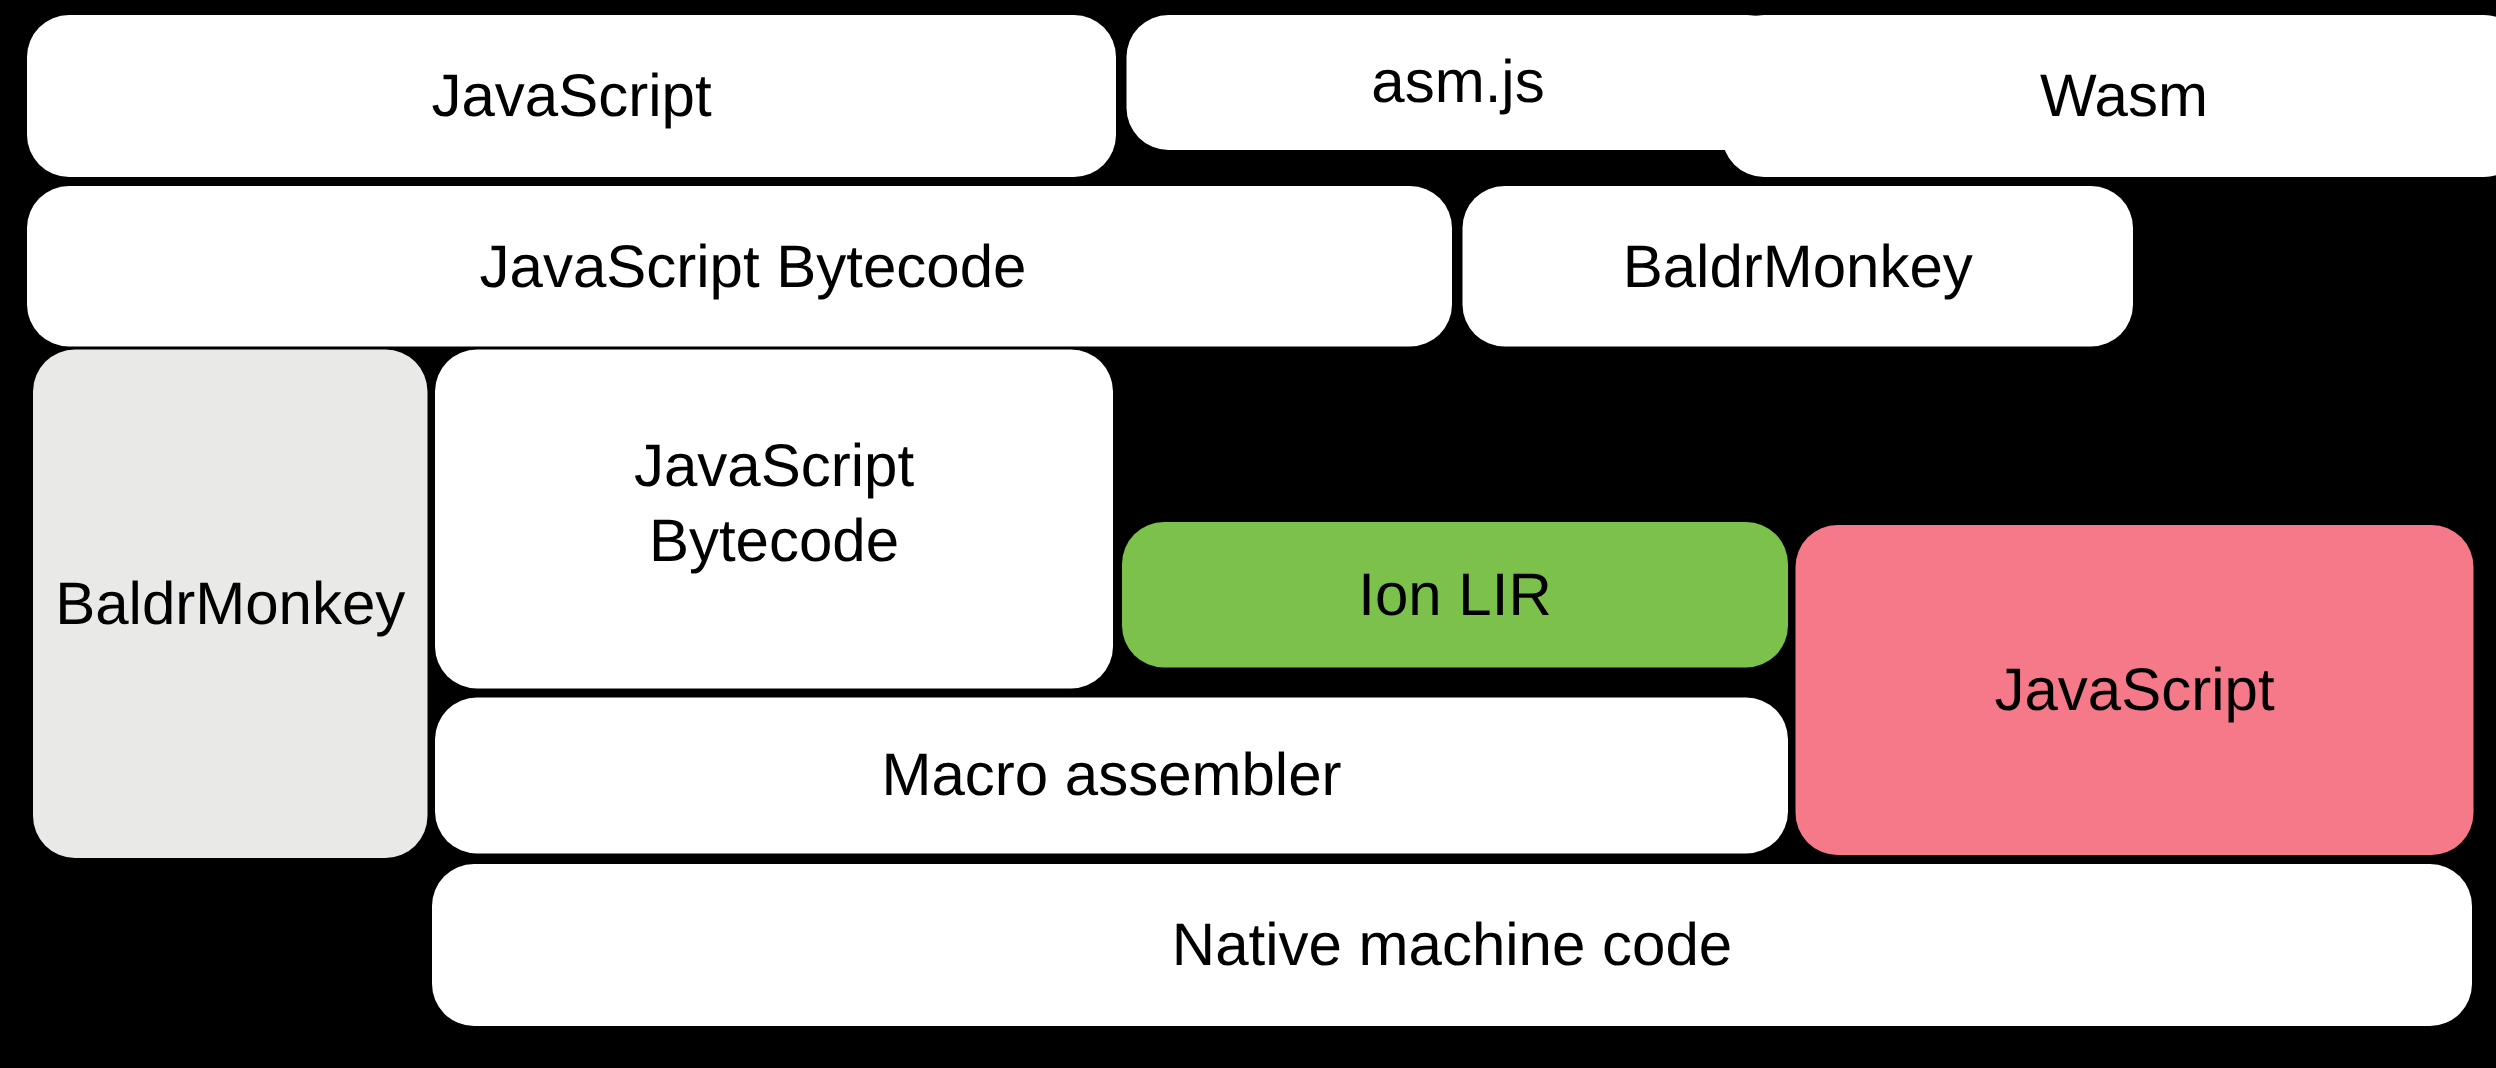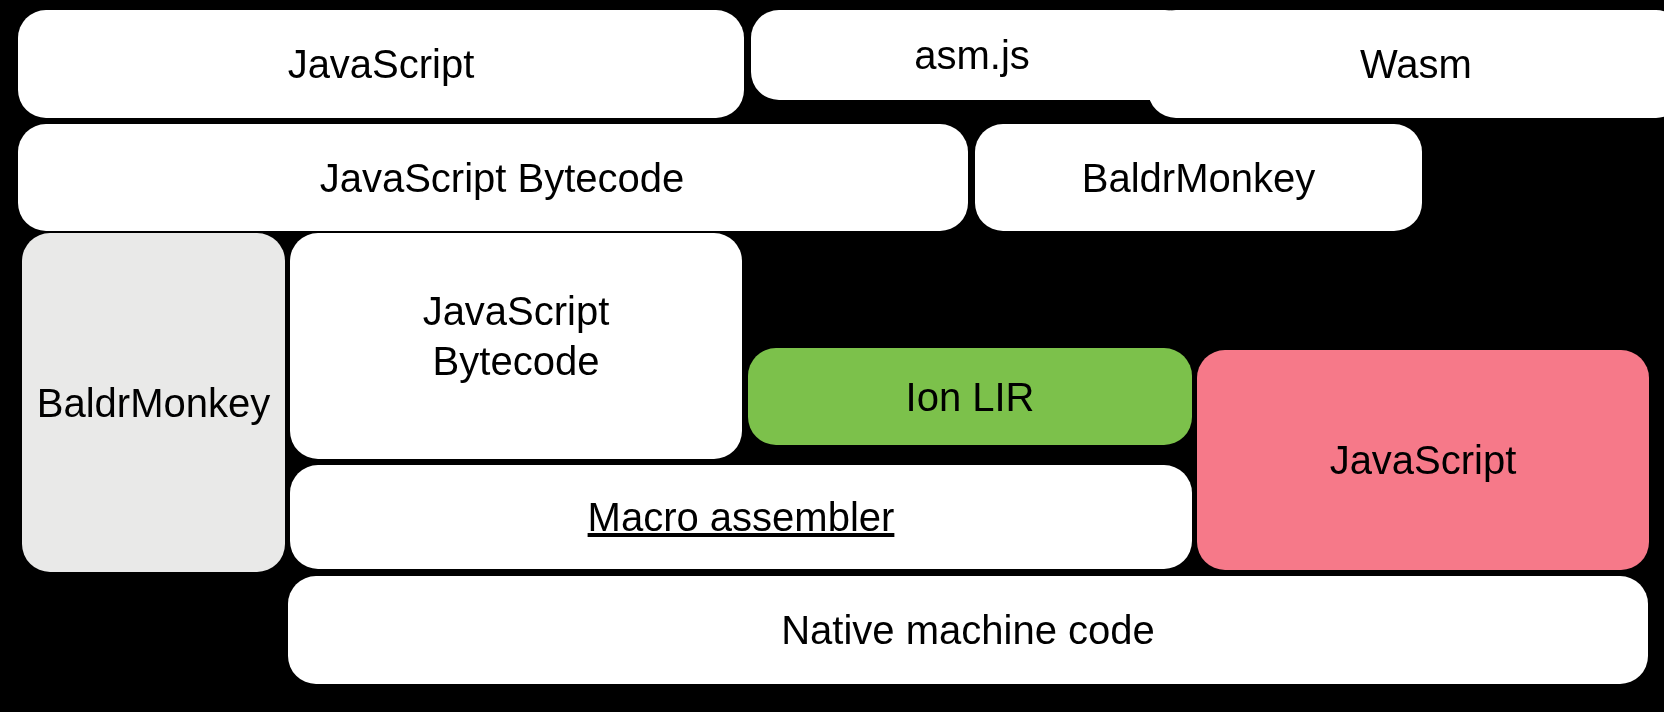--- a/index.html
+++ b/index.html
@@ -81,21 +81,21 @@
 
 
   <div class="node" id="n-ion-lir" style="background: rgb(124, 193, 75);">
     <span>Ion LIR</span>
   </div>
 
   <div class="node" id="n-cranelift" style="background: rgb(246, 121, 137);">
     <span>JavaScript</span>
   </div>
 
-  <div class="node" id="n-macro" style="background: rgb(255, 255, 255); text-decoration: underline;">
+  <div class="node" id="n-macro" style="background: rgb(255, 255, 255);">
     <span>Macro assembler</span>
   </div>
 
   <div class="node" id="n-native" style="background: rgb(255, 255, 255);">
     <span>Native machine code</span>
   </div>
 
 </div>
 
 </body></html>

